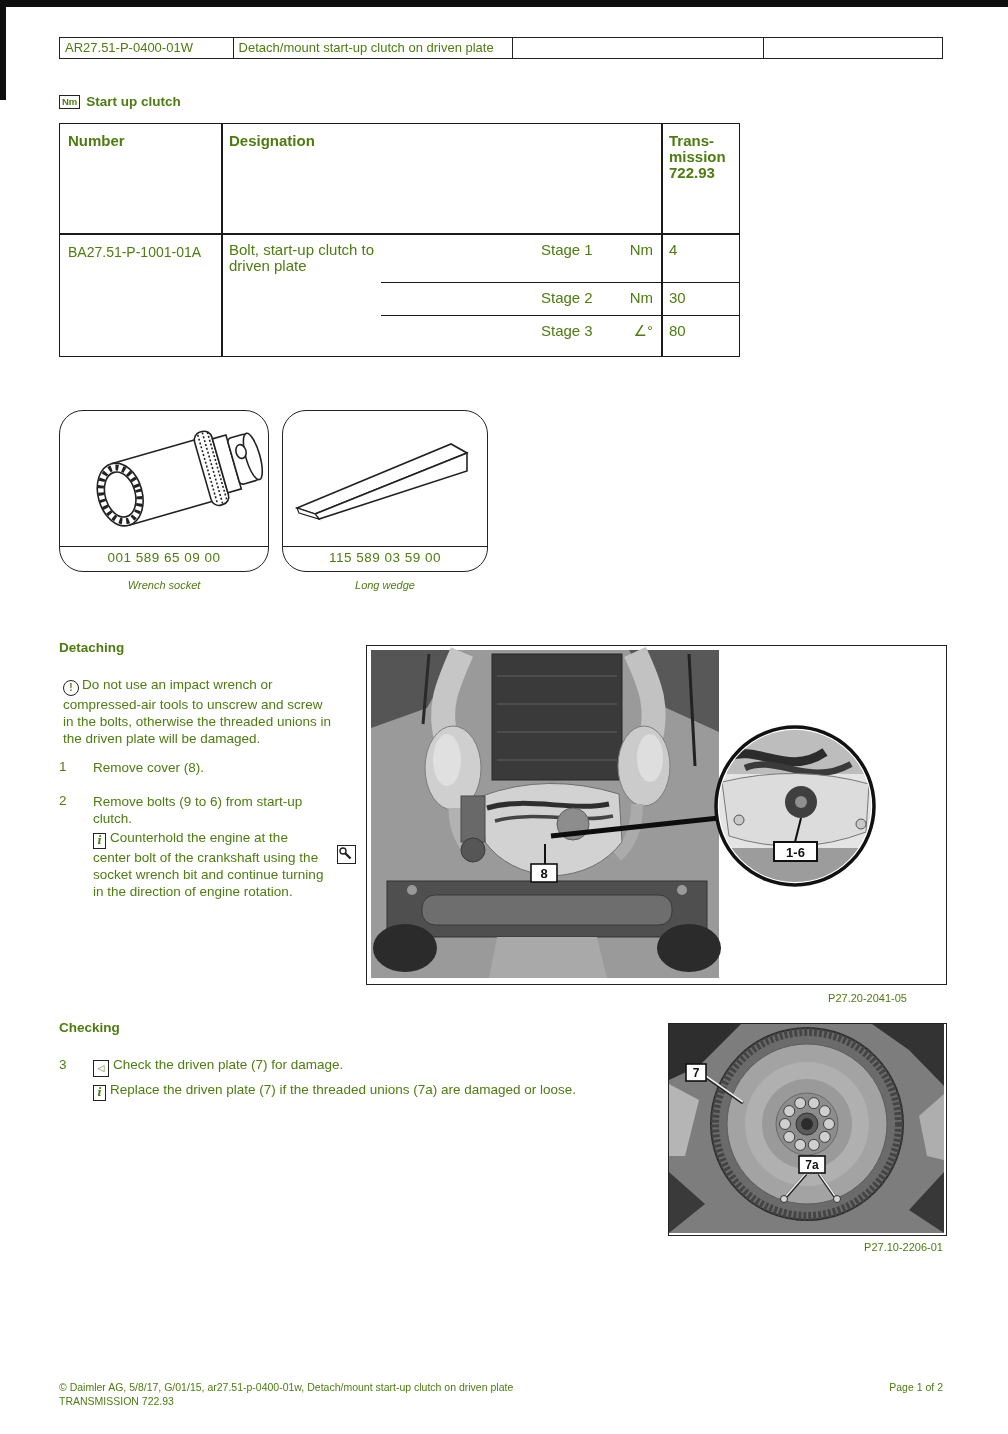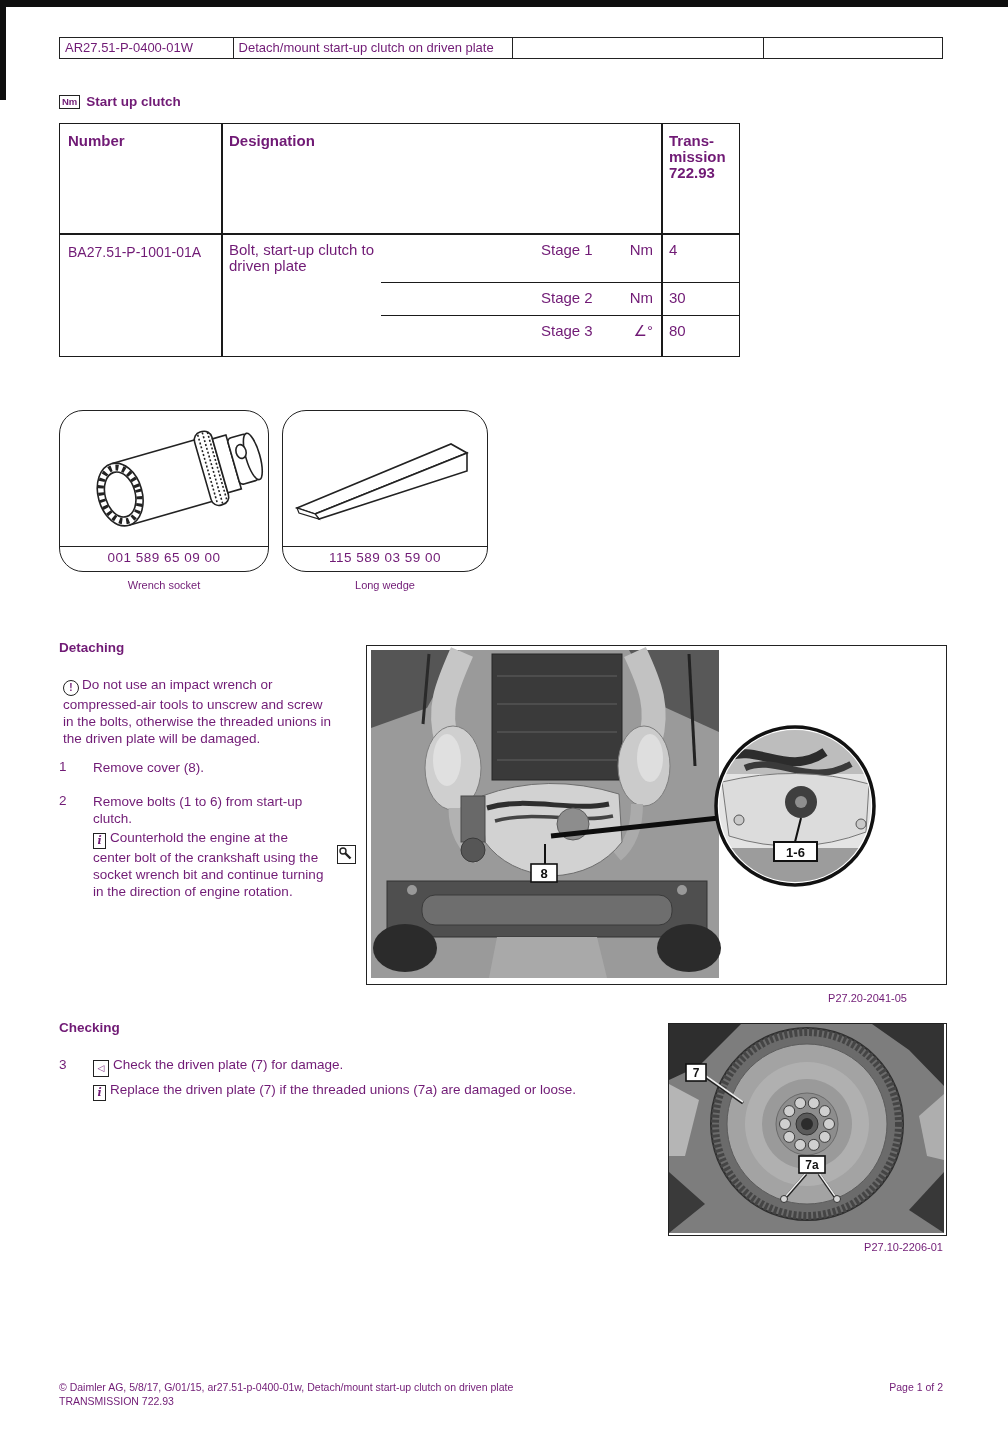--- a/index.html
+++ b/index.html
@@ -1,17 +1,17 @@
 <!DOCTYPE html>
 <html><head>
 <meta charset="utf-8">
 <style>
   html,body{margin:0;padding:0;background:#e8e8e8;}
   .page{position:relative;width:1008px;height:1434px;background:#ffffff;
-        font-family:"Liberation Sans","DejaVu Sans",sans-serif;color:#701a75;overflow:hidden;}
+        font-family:"Liberation Sans","DejaVu Sans",sans-serif;color:#4d7c0f;overflow:hidden;}
   .pre{white-space:pre-line;}
   .abs{position:absolute;}
   
   .edge-top{position:absolute;left:0;top:0;width:1008px;height:7px;background:#0e0e0e;}
   .edge-left{position:absolute;left:0;top:0;width:6px;height:100px;background:#0e0e0e;}
   
   .hdr-table{position:absolute;left:59px;top:37px;width:884px;height:22px;display:flex;border:1px solid #222;box-sizing:border-box;}
   .hdr-cell{border-right:1px solid #222;box-sizing:border-box;font-size:13px;line-height:20px;padding:0 5px;overflow:hidden;white-space:nowrap;}
   .hdr-cell:last-child{border-right:none;}
   
@@ -21,21 +21,21 @@
   
   .tq-table{position:absolute;left:59px;top:123px;width:681px;height:234px;border:1.5px solid #1a1a1a;box-sizing:border-box;}
   .tline{position:absolute;background:#1a1a1a;}
   .tq-txt{position:absolute;font-size:15px;line-height:16px;}
   .tq-txt.bold{font-weight:bold;}
   .tq-txt.small{font-size:14px;text-align:center;}
   
   .tool-card{position:absolute;border:1.5px solid #222;border-radius:24px;box-sizing:border-box;background:#fff;}
   .tool-art{height:135px;border-bottom:1.5px solid #222;overflow:hidden;border-radius:22px 22px 0 0;}
   .tool-num{text-align:center;font-size:13.5px;padding-top:3px;letter-spacing:.5px;}
-  .tool-cap{position:absolute;text-align:center;font-size:11px;}
+  .tool-cap{position:absolute;text-align:center;font-size:11px;font-style:italic;}
   
   .sec-head{position:absolute;font-size:13.5px;font-weight:bold;}
   .body-txt{font-size:13.5px;line-height:17px;}
   .step-num{position:absolute;left:59px;font-size:13.5px;}
   .step-txt{position:absolute;left:93px;font-size:13.5px;line-height:17px;}
   .icon-warning{display:inline-block;width:14px;height:14px;border:1.2px solid #222;border-radius:50%;
                 font-size:10px;font-weight:bold;text-align:center;line-height:13px;vertical-align:-2px;margin-right:3px;}
   .icon-info{display:inline-block;width:11px;height:14px;border:1.2px solid #222;font-family:"DejaVu Serif",serif;
              font-weight:bold;font-style:italic;font-size:11px;text-align:center;line-height:14px;vertical-align:-2px;margin-right:4px;}
   .icon-inspect{display:inline-block;width:14px;height:15px;border:1.2px solid #222;font-size:9px;text-align:center;
@@ -139,21 +139,21 @@
     <span class="icon-warning">!</span><span class="pre">Do not use an impact wrench or
 compressed-air tools to unscrew and screw
 in the bolts, otherwise the threaded unions in
 the driven plate will be damaged.</span>
   </div>
 
   <div class="step-num" style="top:759px">1</div>
   <div class="step-txt" style="top:759px">Remove cover (8).</div>
 
   <div class="step-num" style="top:793px">2</div>
-  <div class="step-txt pre" style="top:793px">Remove bolts (1 to 6) from start-up
+  <div class="step-txt pre" style="top:793px">Remove bolts (9 to 6) from start-up
 clutch.</div>
 
   <div class="abs body-txt" style="left:93px;top:829px;width:252px">
     <span class="icon-info">i</span><span class="pre">Counterhold the engine at the
 center bolt of the crankshaft using the
 socket wrench bit and continue turning
 in the direction of engine rotation.</span>
   </div>
   <div class="icon-socket" style="left:337px;top:845px">
     <svg width="15" height="15" viewBox="0 0 15 15">

